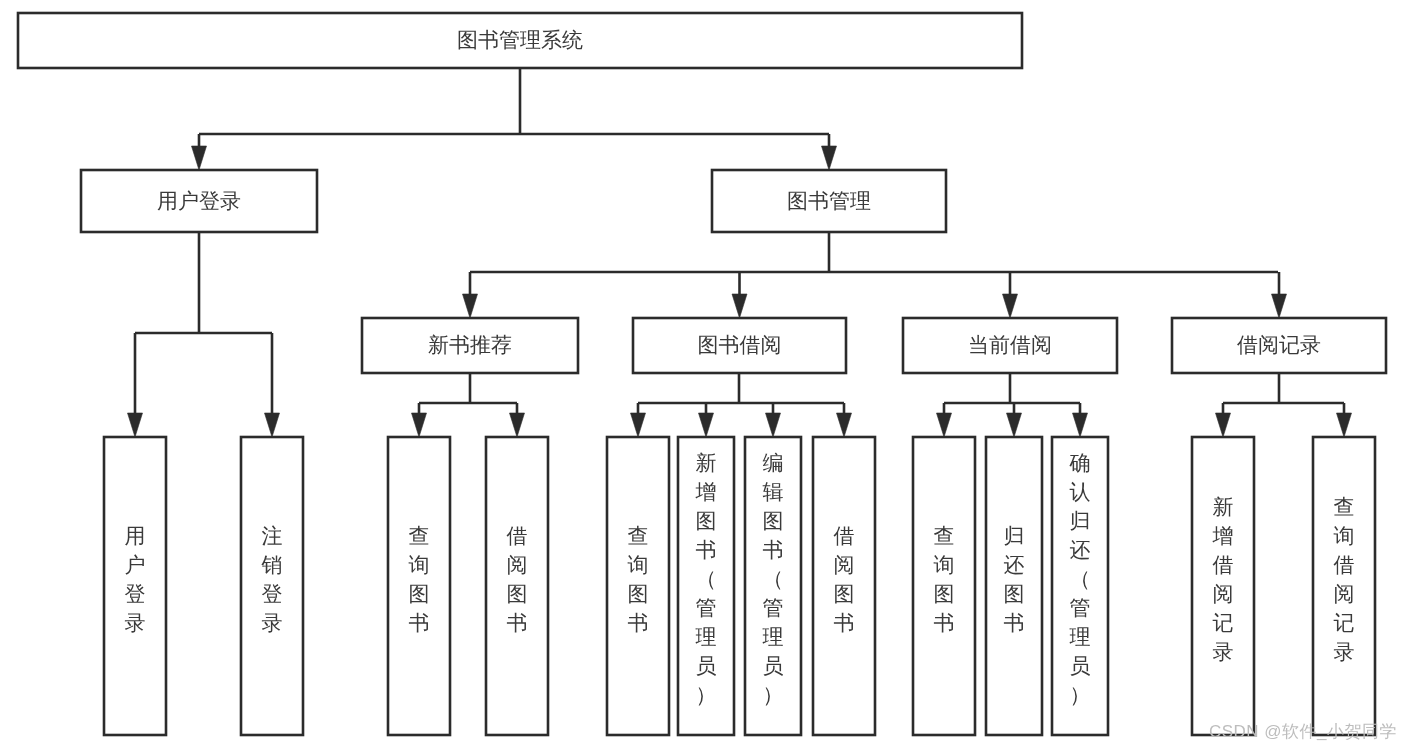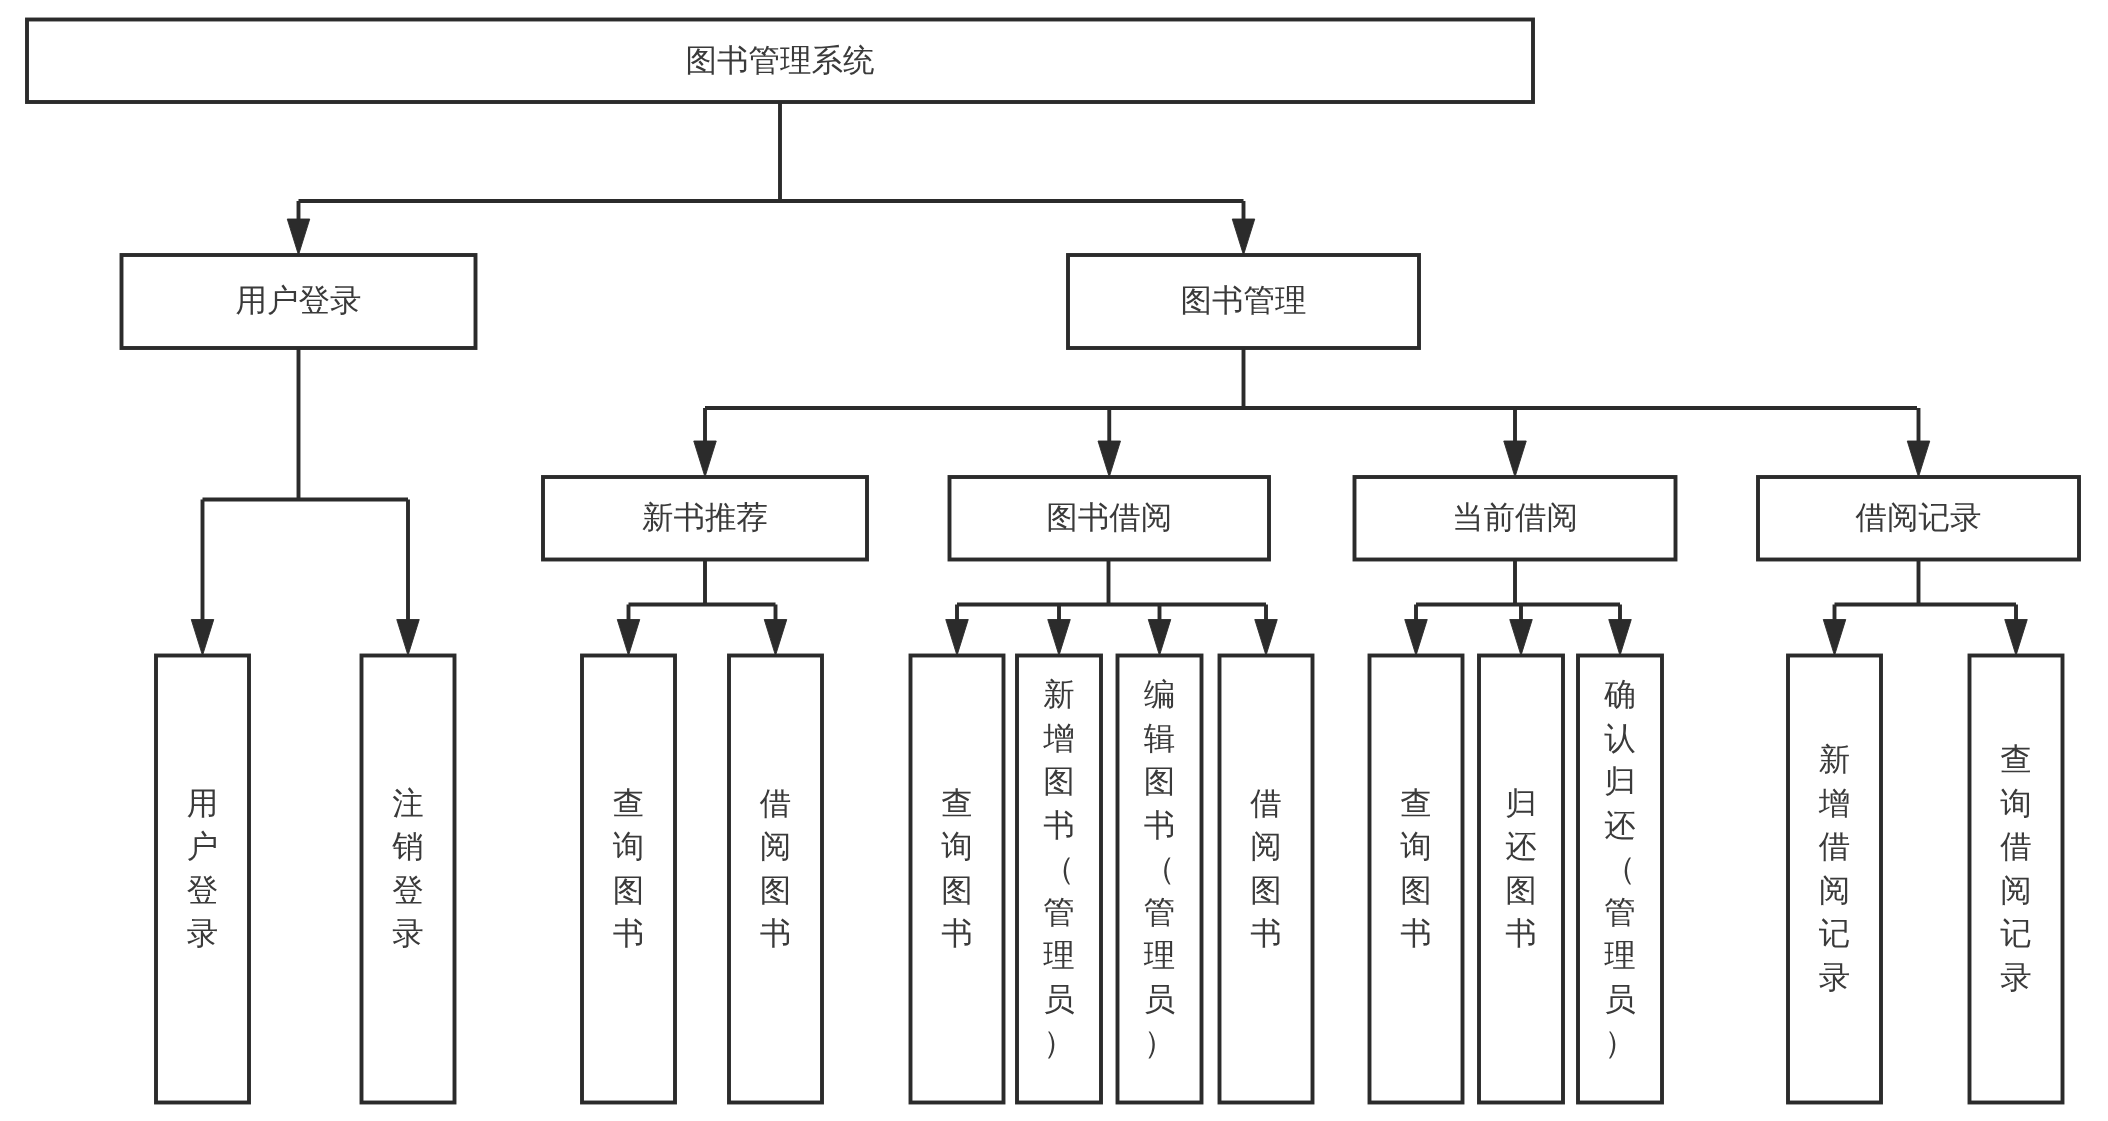--- a/index.html
+++ b/index.html
@@ -254,13 +254,14 @@
         <g>
           <rect class="node-rect" x="1192" y="437" width="62" height="298"></rect>
           <text class="node-label-vert" x="1223" y="0"><tspan x="1223" y="513.5">新</tspan><tspan x="1223" y="542.5">增</tspan><tspan x="1223" y="571.5">借</tspan><tspan x="1223" y="600.5">阅</tspan><tspan x="1223" y="629.5">记</tspan><tspan x="1223" y="658.5">录</tspan></text>
         </g>
         <g>
           <rect class="node-rect" x="1313" y="437" width="62" height="298"></rect>
           <text class="node-label-vert" x="1344" y="0"><tspan x="1344" y="513.5">查</tspan><tspan x="1344" y="542.5">询</tspan><tspan x="1344" y="571.5">借</tspan><tspan x="1344" y="600.5">阅</tspan><tspan x="1344" y="629.5">记</tspan><tspan x="1344" y="658.5">录</tspan></text>
         </g>
       </g>
   </svg>
+  <div class="watermark">CSDN @软件_小贺同学</div>
 </div>
 
 </body></html>

